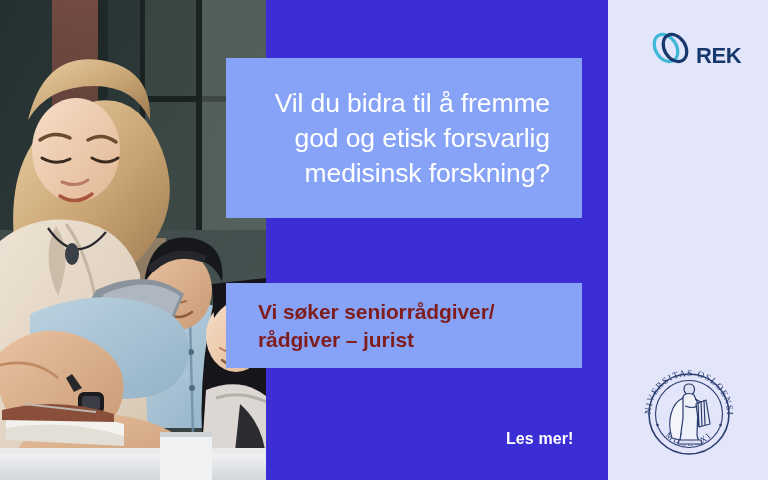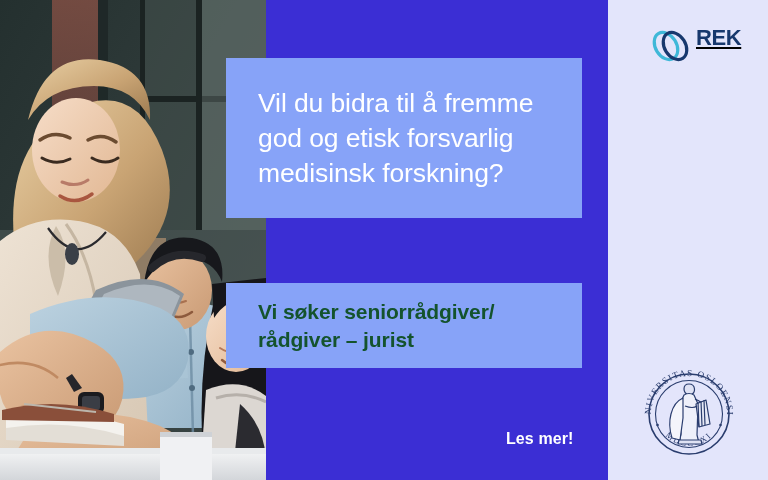--- a/index.html
+++ b/index.html
@@ -49,37 +49,38 @@
     position: absolute;
     background: #87a3f8;
     display: flex;
     flex-direction: column;
     justify-content: center;
   }
   #headline-box {
     left: 226px; top: 58px;
     width: 356px; height: 160px;
     padding: 0 32px;
+    text-align: right;
   }
   #subhead-box {
     left: 226px; top: 283px;
     width: 356px; height: 85px;
     padding: 0 32px;
   }
 
   .headline-text {
     color: #ffffff;
     font-size: 26.5px;
     line-height: 35px;
     font-weight: 400;
     letter-spacing: -0.1px;
     white-space: pre-line;
   }
   .subhead-text {
-    color: #14532d;
+    color: #7f1d1d;
     font-size: 21px;
     line-height: 28px;
     font-weight: 700;
     letter-spacing: -0.1px;
     white-space: pre-line;
   }
 
   
   #cta {
     position: absolute;
@@ -90,24 +91,23 @@
     letter-spacing: 0.1px;
     cursor: pointer;
   }
 
   
   #rek-logo {
     position: absolute;
     left: 650px; top: 27px;
     width: 92px; height: 40px;
     display: flex;
-    align-items: flex-start;
+    align-items: flex-end;
     gap: 4px;
     cursor: pointer;
-    text-decoration: underline;
   }
   #rek-logo .mark { width: 42px; height: 38px; flex: 0 0 auto; }
   #rek-logo .wordmark {
     color: #17386d;
     font-size: 22px;
     font-weight: 700;
     letter-spacing: -0.4px;
     line-height: 1;
   }
 

